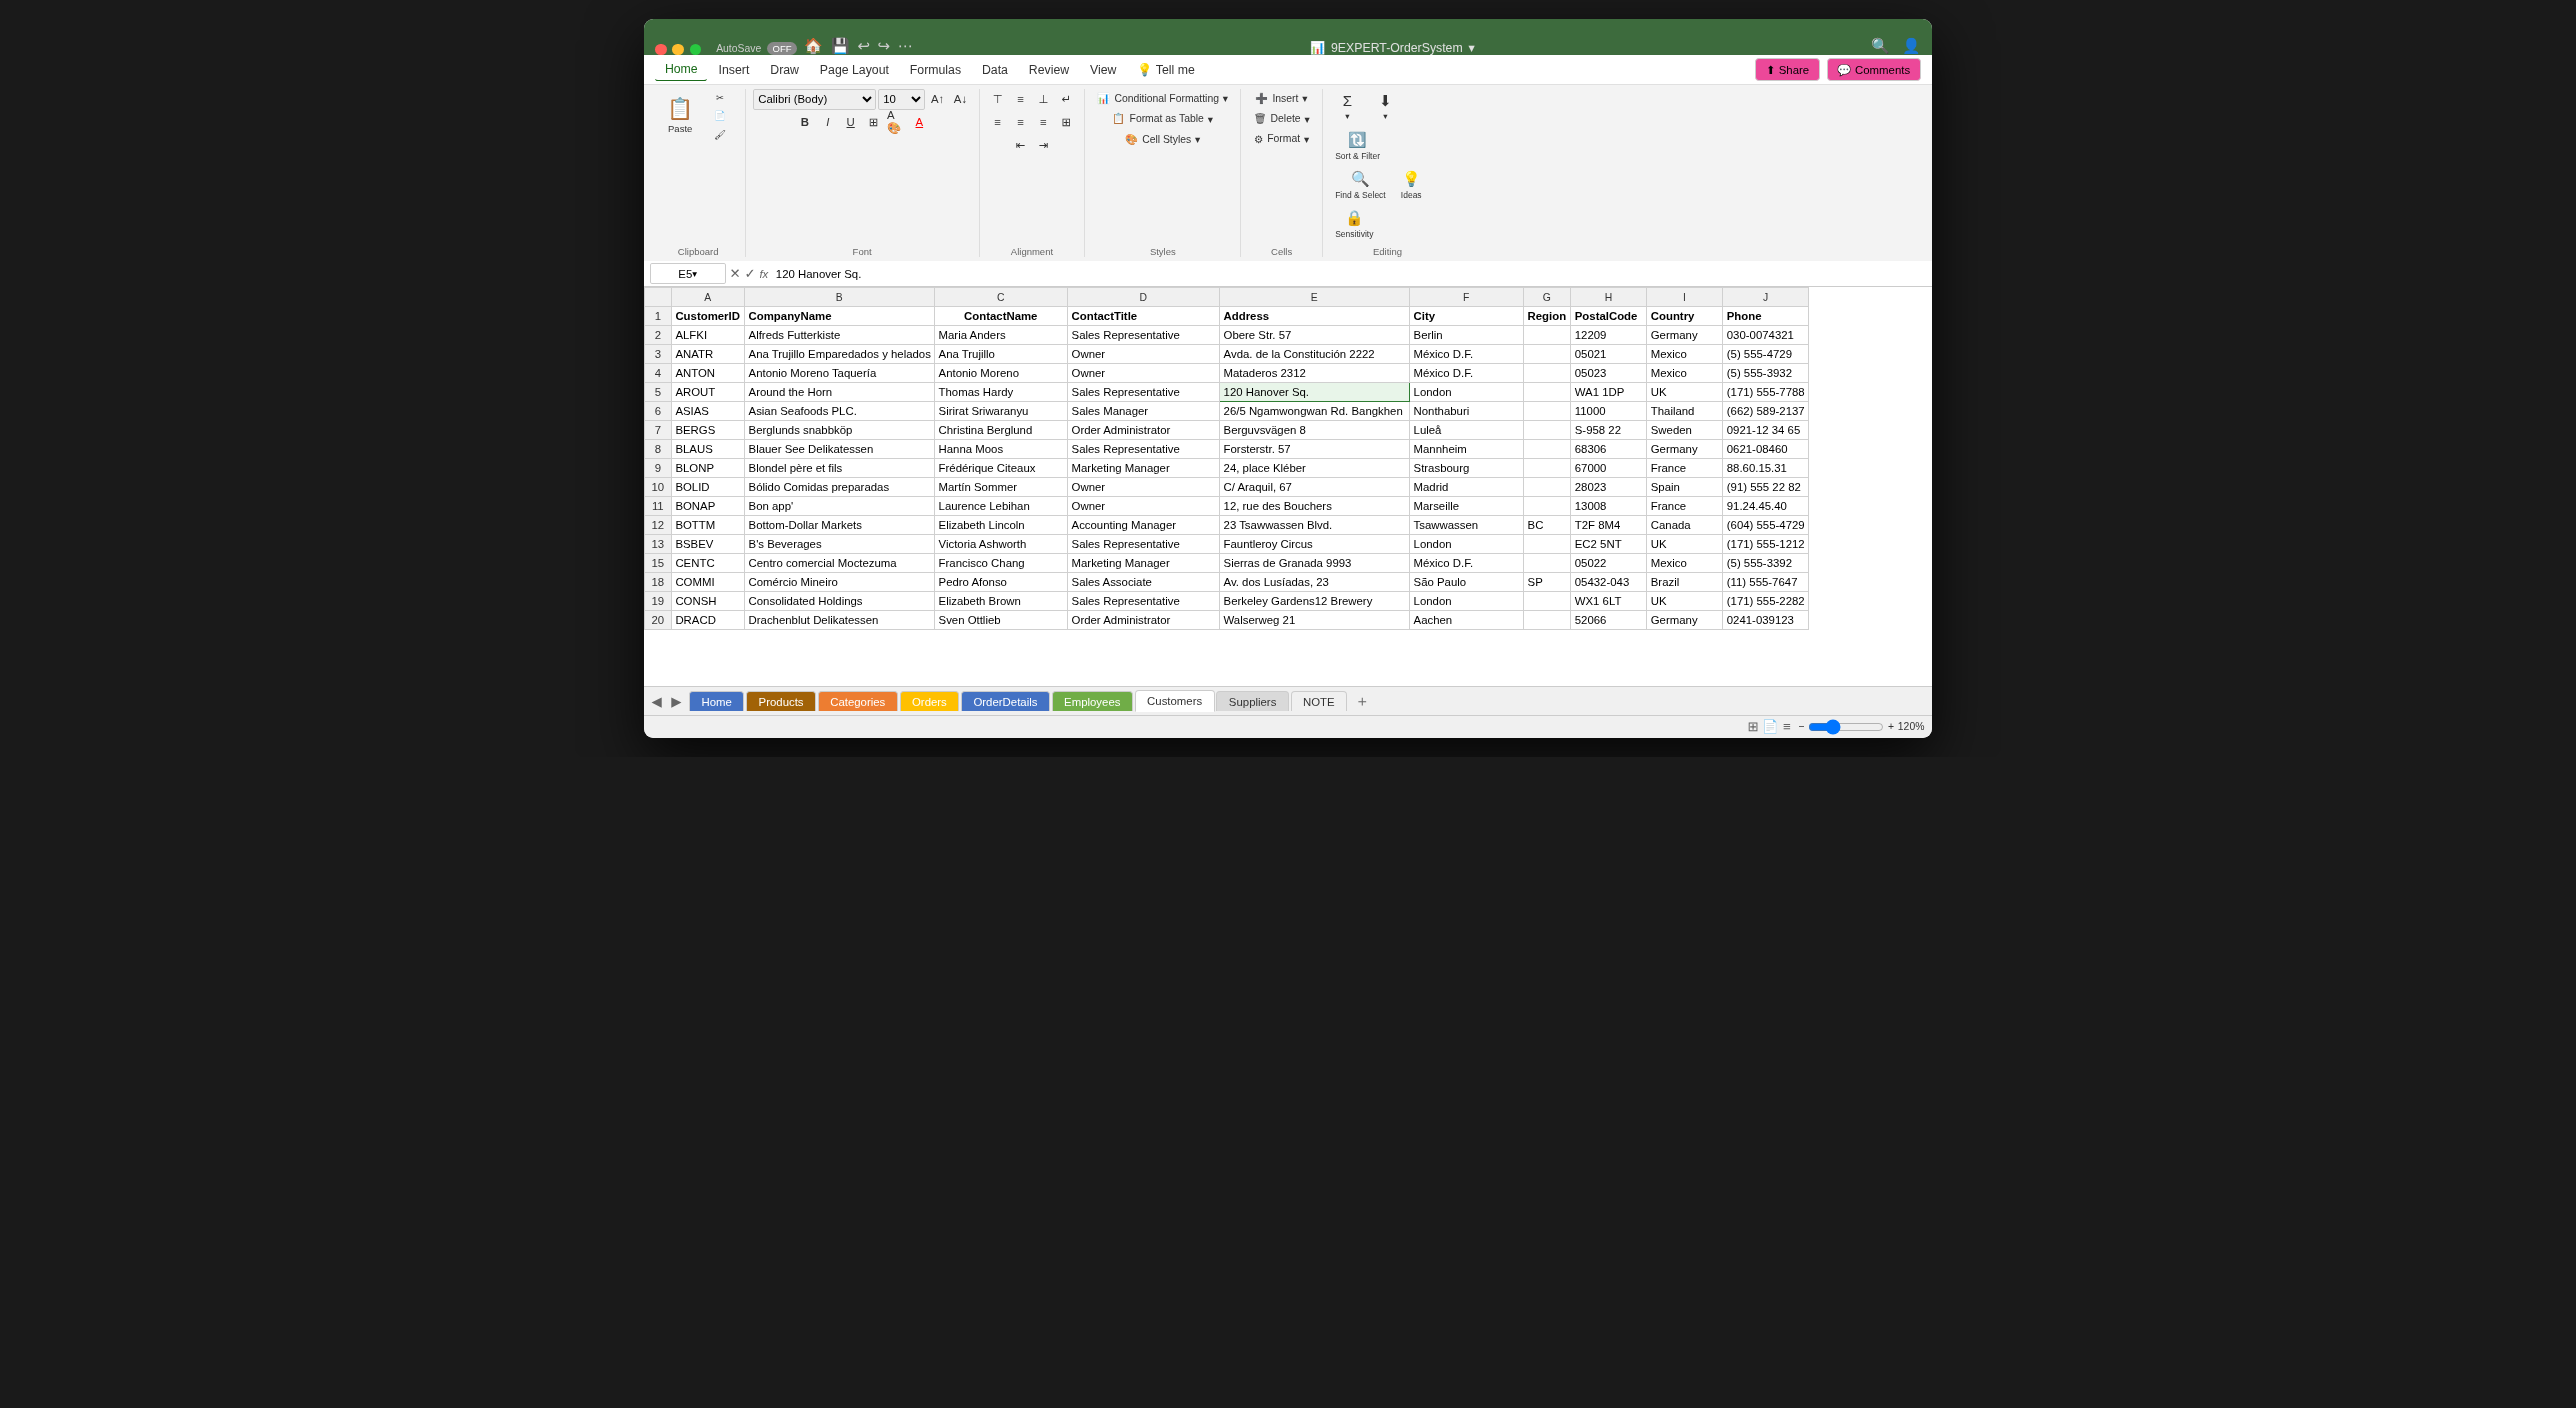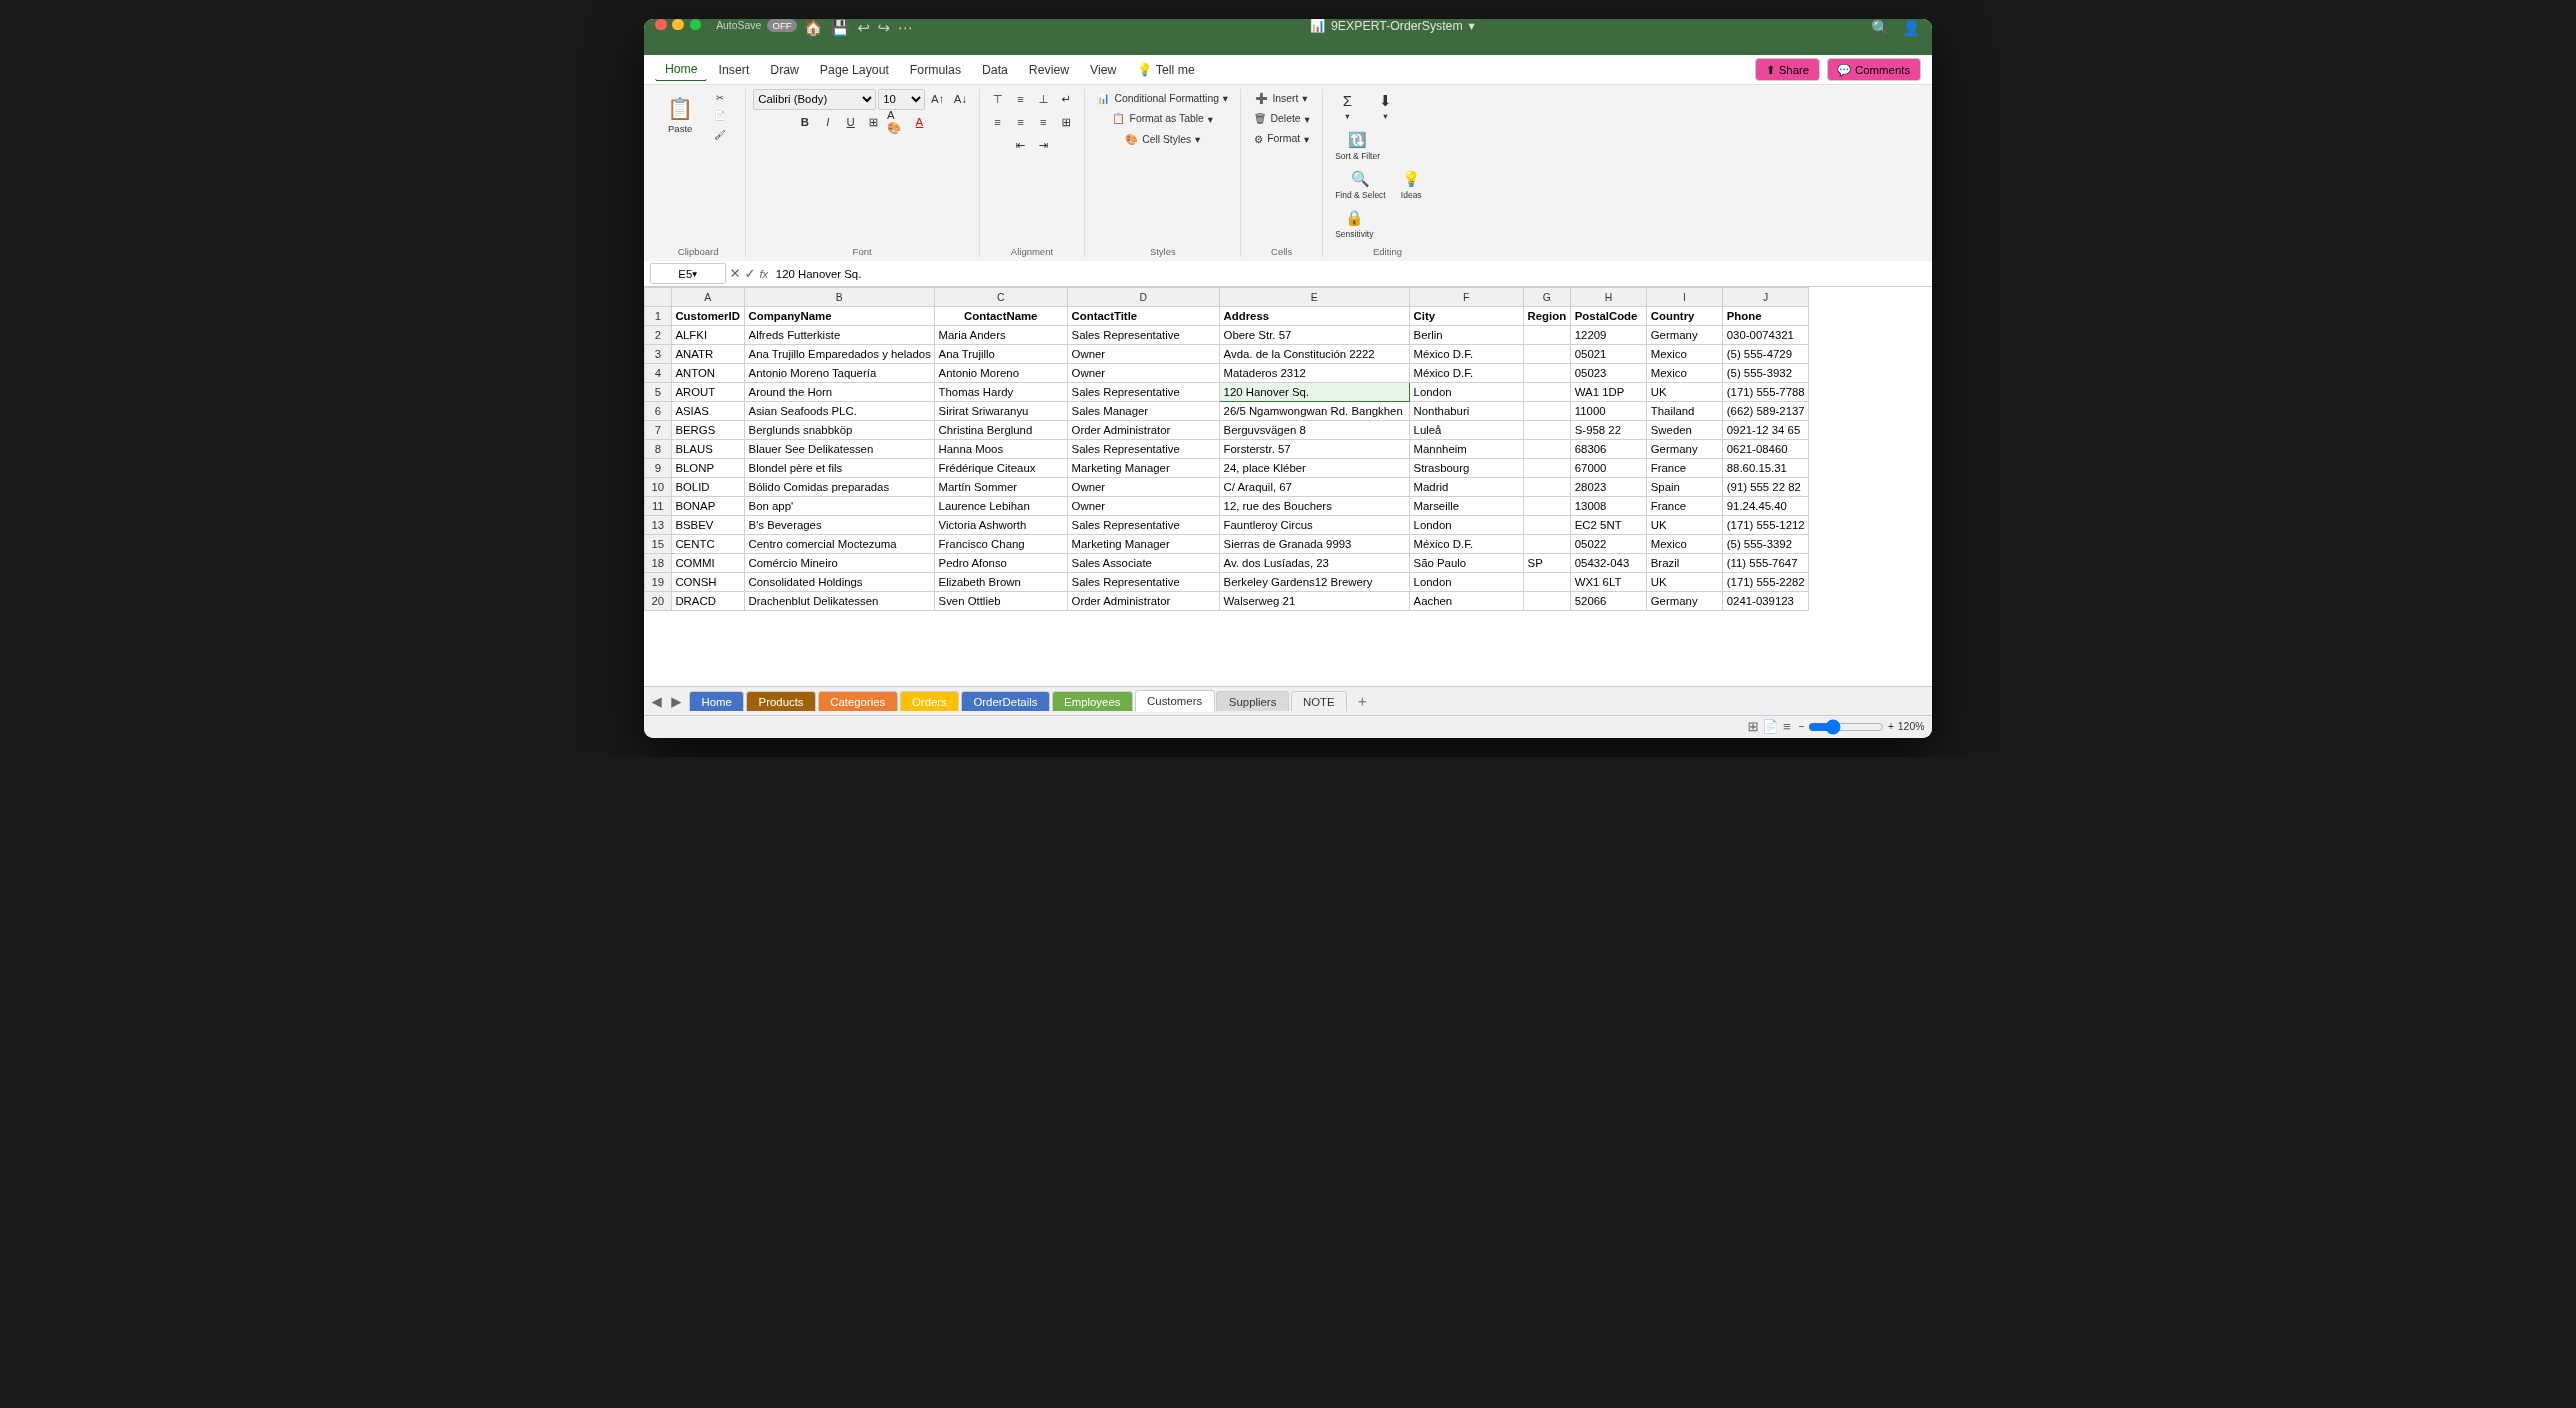--- a/index.html
+++ b/index.html
@@ -12,21 +12,21 @@
       border-radius: 9.5px;
       overflow: hidden;
       box-shadow: 0 19px 57px rgba(0,0,0,0.8);
     }
     
     
     .titlebar {
       background: #3d6b3d;
       height: 36px;
       display: flex;
-      align-items: flex-start;
+      align-items: flex-end;
       padding: 0 11.4px;
       gap: 7.6px;
     }
     .traffic-lights { display: flex; gap: 5.7px; margin-right: 7.6px; }
     .tl { width: 11.4px; height: 11.4px; border-radius: 50%; }
     .tl-red { background: #ff5f57; }
     .tl-yellow { background: #ffbd2e; }
     .tl-green { background: #28c840; }
     .titlebar-center { flex: 1; display: flex; justify-content: center; align-items: center; gap: 5.7px; color: #e0e0e0; font-size: 12.3px; }
     .titlebar-right { display: flex; gap: 11.4px; align-items: center; }
@@ -563,20 +563,33 @@
             <td>Laurence Lebihan</td>
             <td>Owner</td>
             <td>12, rue des Bouchers</td>
             <td>Marseille</td>
             <td></td>
             <td>13008</td>
             <td>France</td>
             <td>91.24.45.40</td>
           </tr>
           <tr>
+            <td class="row-header">12</td>
+            <td>BOTTM</td>
+            <td>Bottom-Dollar Markets</td>
+            <td>Elizabeth Lincoln</td>
+            <td>Accounting Manager</td>
+            <td>23 Tsawwassen Blvd.</td>
+            <td>Tsawwassen</td>
+            <td>BC</td>
+            <td>T2F 8M4</td>
+            <td>Canada</td>
+            <td>(604) 555-4729</td>
+          </tr>
+          <tr>
             <td class="row-header">13</td>
             <td>BSBEV</td>
             <td>B's Beverages</td>
             <td>Victoria Ashworth</td>
             <td>Sales Representative</td>
             <td>Fauntleroy Circus</td>
             <td>London</td>
             <td></td>
             <td>EC2 5NT</td>
             <td>UK</td>

